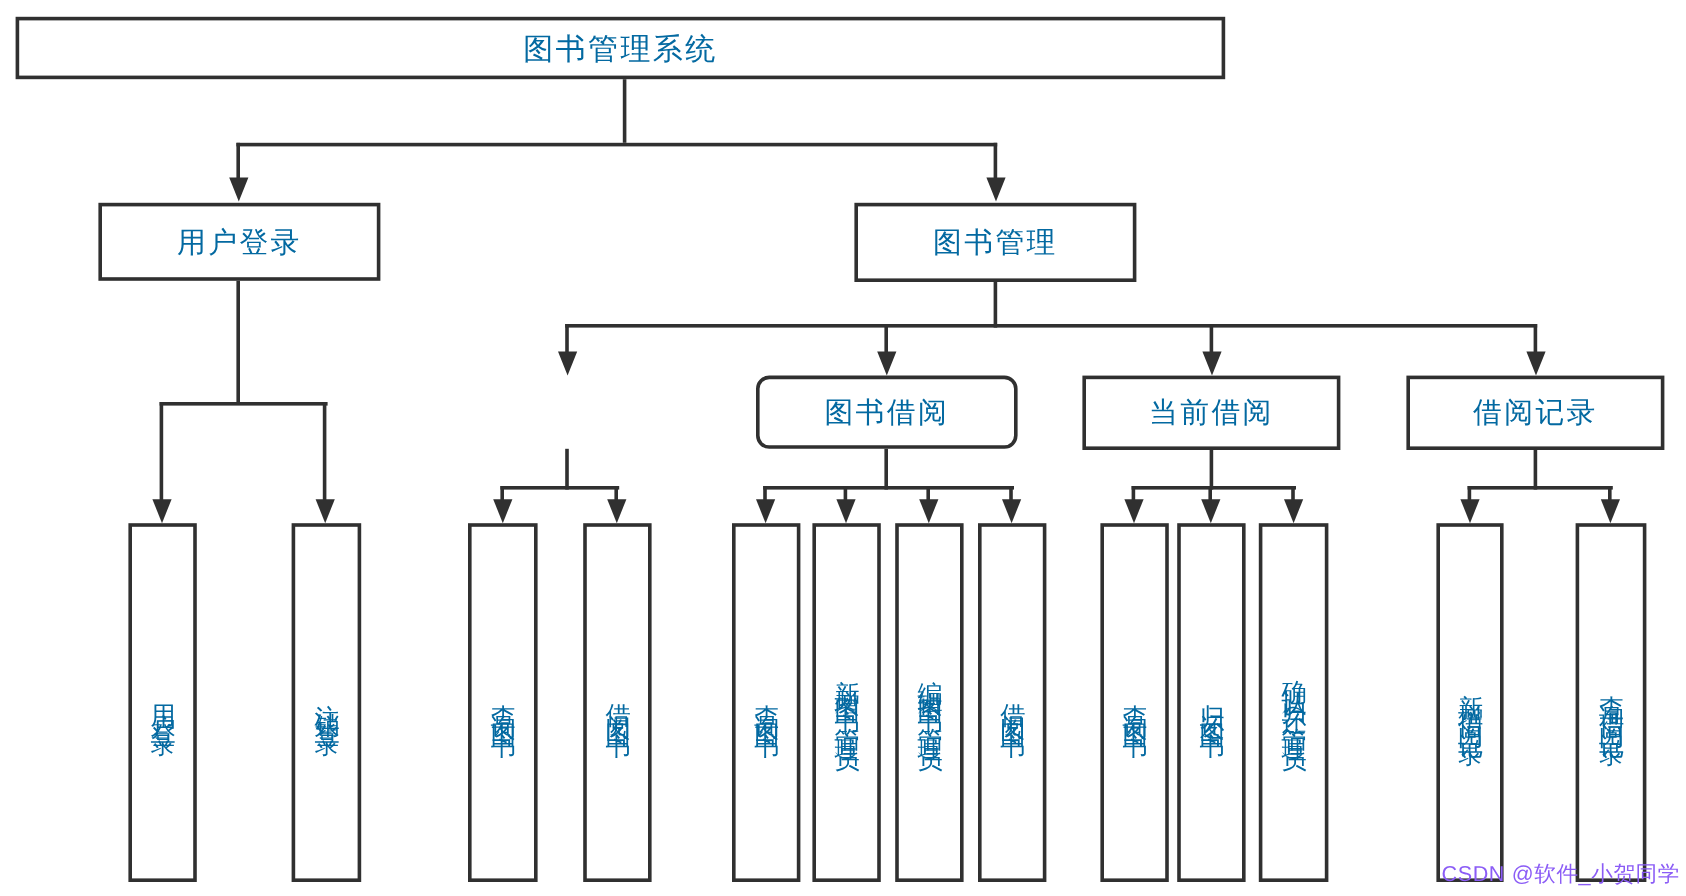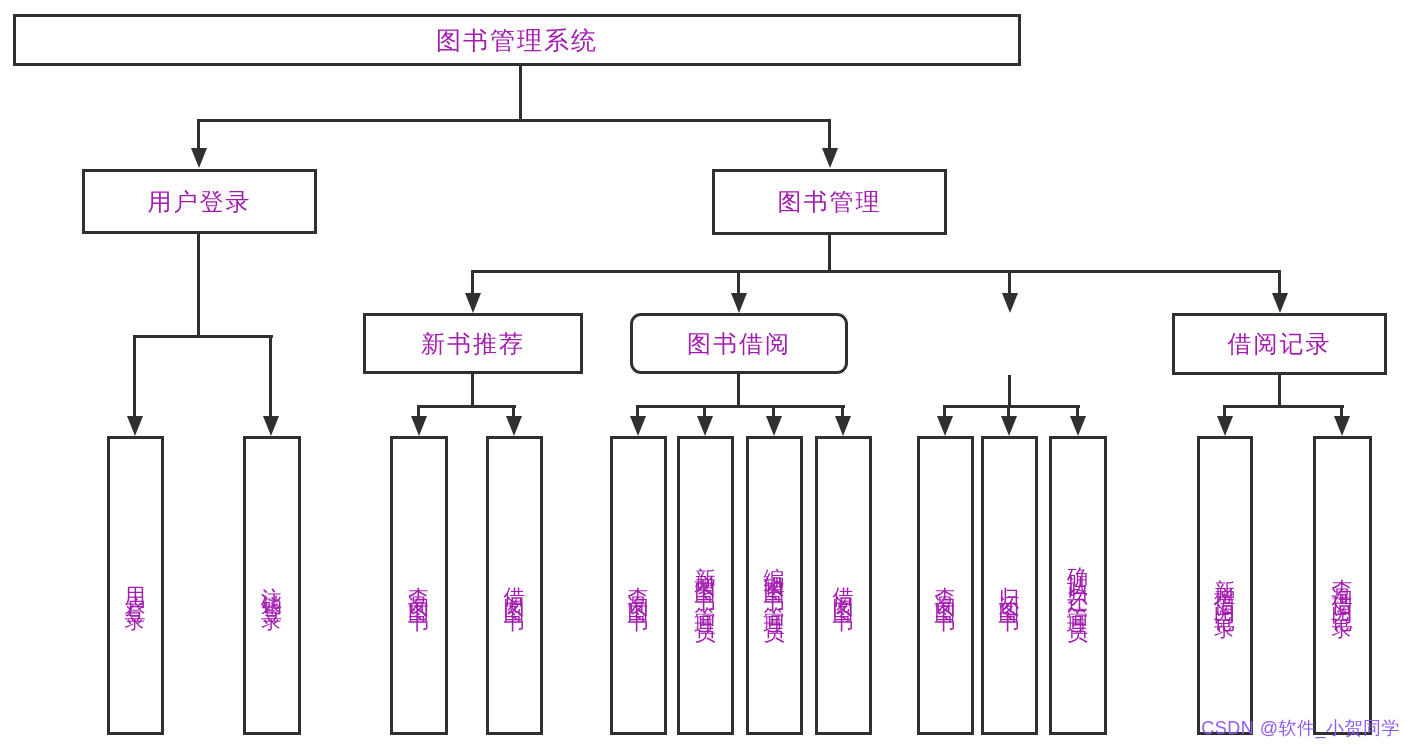--- a/index.html
+++ b/index.html
@@ -12,21 +12,21 @@
     overflow: hidden;
   }
   .box {
     position: absolute;
     box-sizing: border-box;
     border: 3px solid #303030;
     background: #ffffff;
     display: flex;
     align-items: center;
     justify-content: center;
-    color: #a21caf;
+    color: #0369a1;
   }
   .hbox { font-size: 24px; letter-spacing: 2px; }
   .root { font-size: 25px; }
   .vbox { font-size: 21px; }
   .vbox .vtext {
     writing-mode: vertical-rl;
     text-orientation: mixed;
     letter-spacing: 8px;
     line-height: 1;
   }
@@ -80,22 +80,22 @@
   <div class="lh" style="left:471px; top:270px; width:810px;"></div>
   <div class="lv" style="left:471px; top:270px; height:25px;"></div>
   <div class="ah" style="left:465px; top:293px;"></div>
   <div class="lv" style="left:737px; top:270px; height:25px;"></div>
   <div class="ah" style="left:731px; top:293px;"></div>
   <div class="lv" style="left:1008px; top:270px; height:25px;"></div>
   <div class="ah" style="left:1002px; top:293px;"></div>
   <div class="lv" style="left:1278px; top:270px; height:25px;"></div>
   <div class="ah" style="left:1272px; top:293px;"></div>
 
-  <div class="box hbox" style="left:363px; top:313px; width:220px; height:61px;">新书推荐</div>
   <div class="box hbox" style="left:630px; top:313px; width:218px; height:61px;border-radius:11px;">图书借阅</div>
+  <div class="box hbox" style="left:902px; top:313px; width:215px; height:62px;">当前借阅</div>
   <div class="box hbox" style="left:1172px; top:313px; width:215px; height:62px;">借阅记录</div>
 
   <div class="lv" style="left:471px; top:374px; height:34px;"></div>
   <div class="lh" style="left:417px; top:405px; width:99px;"></div>
   <div class="lv" style="left:417px; top:405px; height:14px;"></div>
   <div class="ah" style="left:411px; top:416px;"></div>
   <div class="lv" style="left:512px; top:405px; height:14px;"></div>
   <div class="ah" style="left:506px; top:416px;"></div>
 
   <div class="lv" style="left:737px; top:374px; height:34px;"></div>

